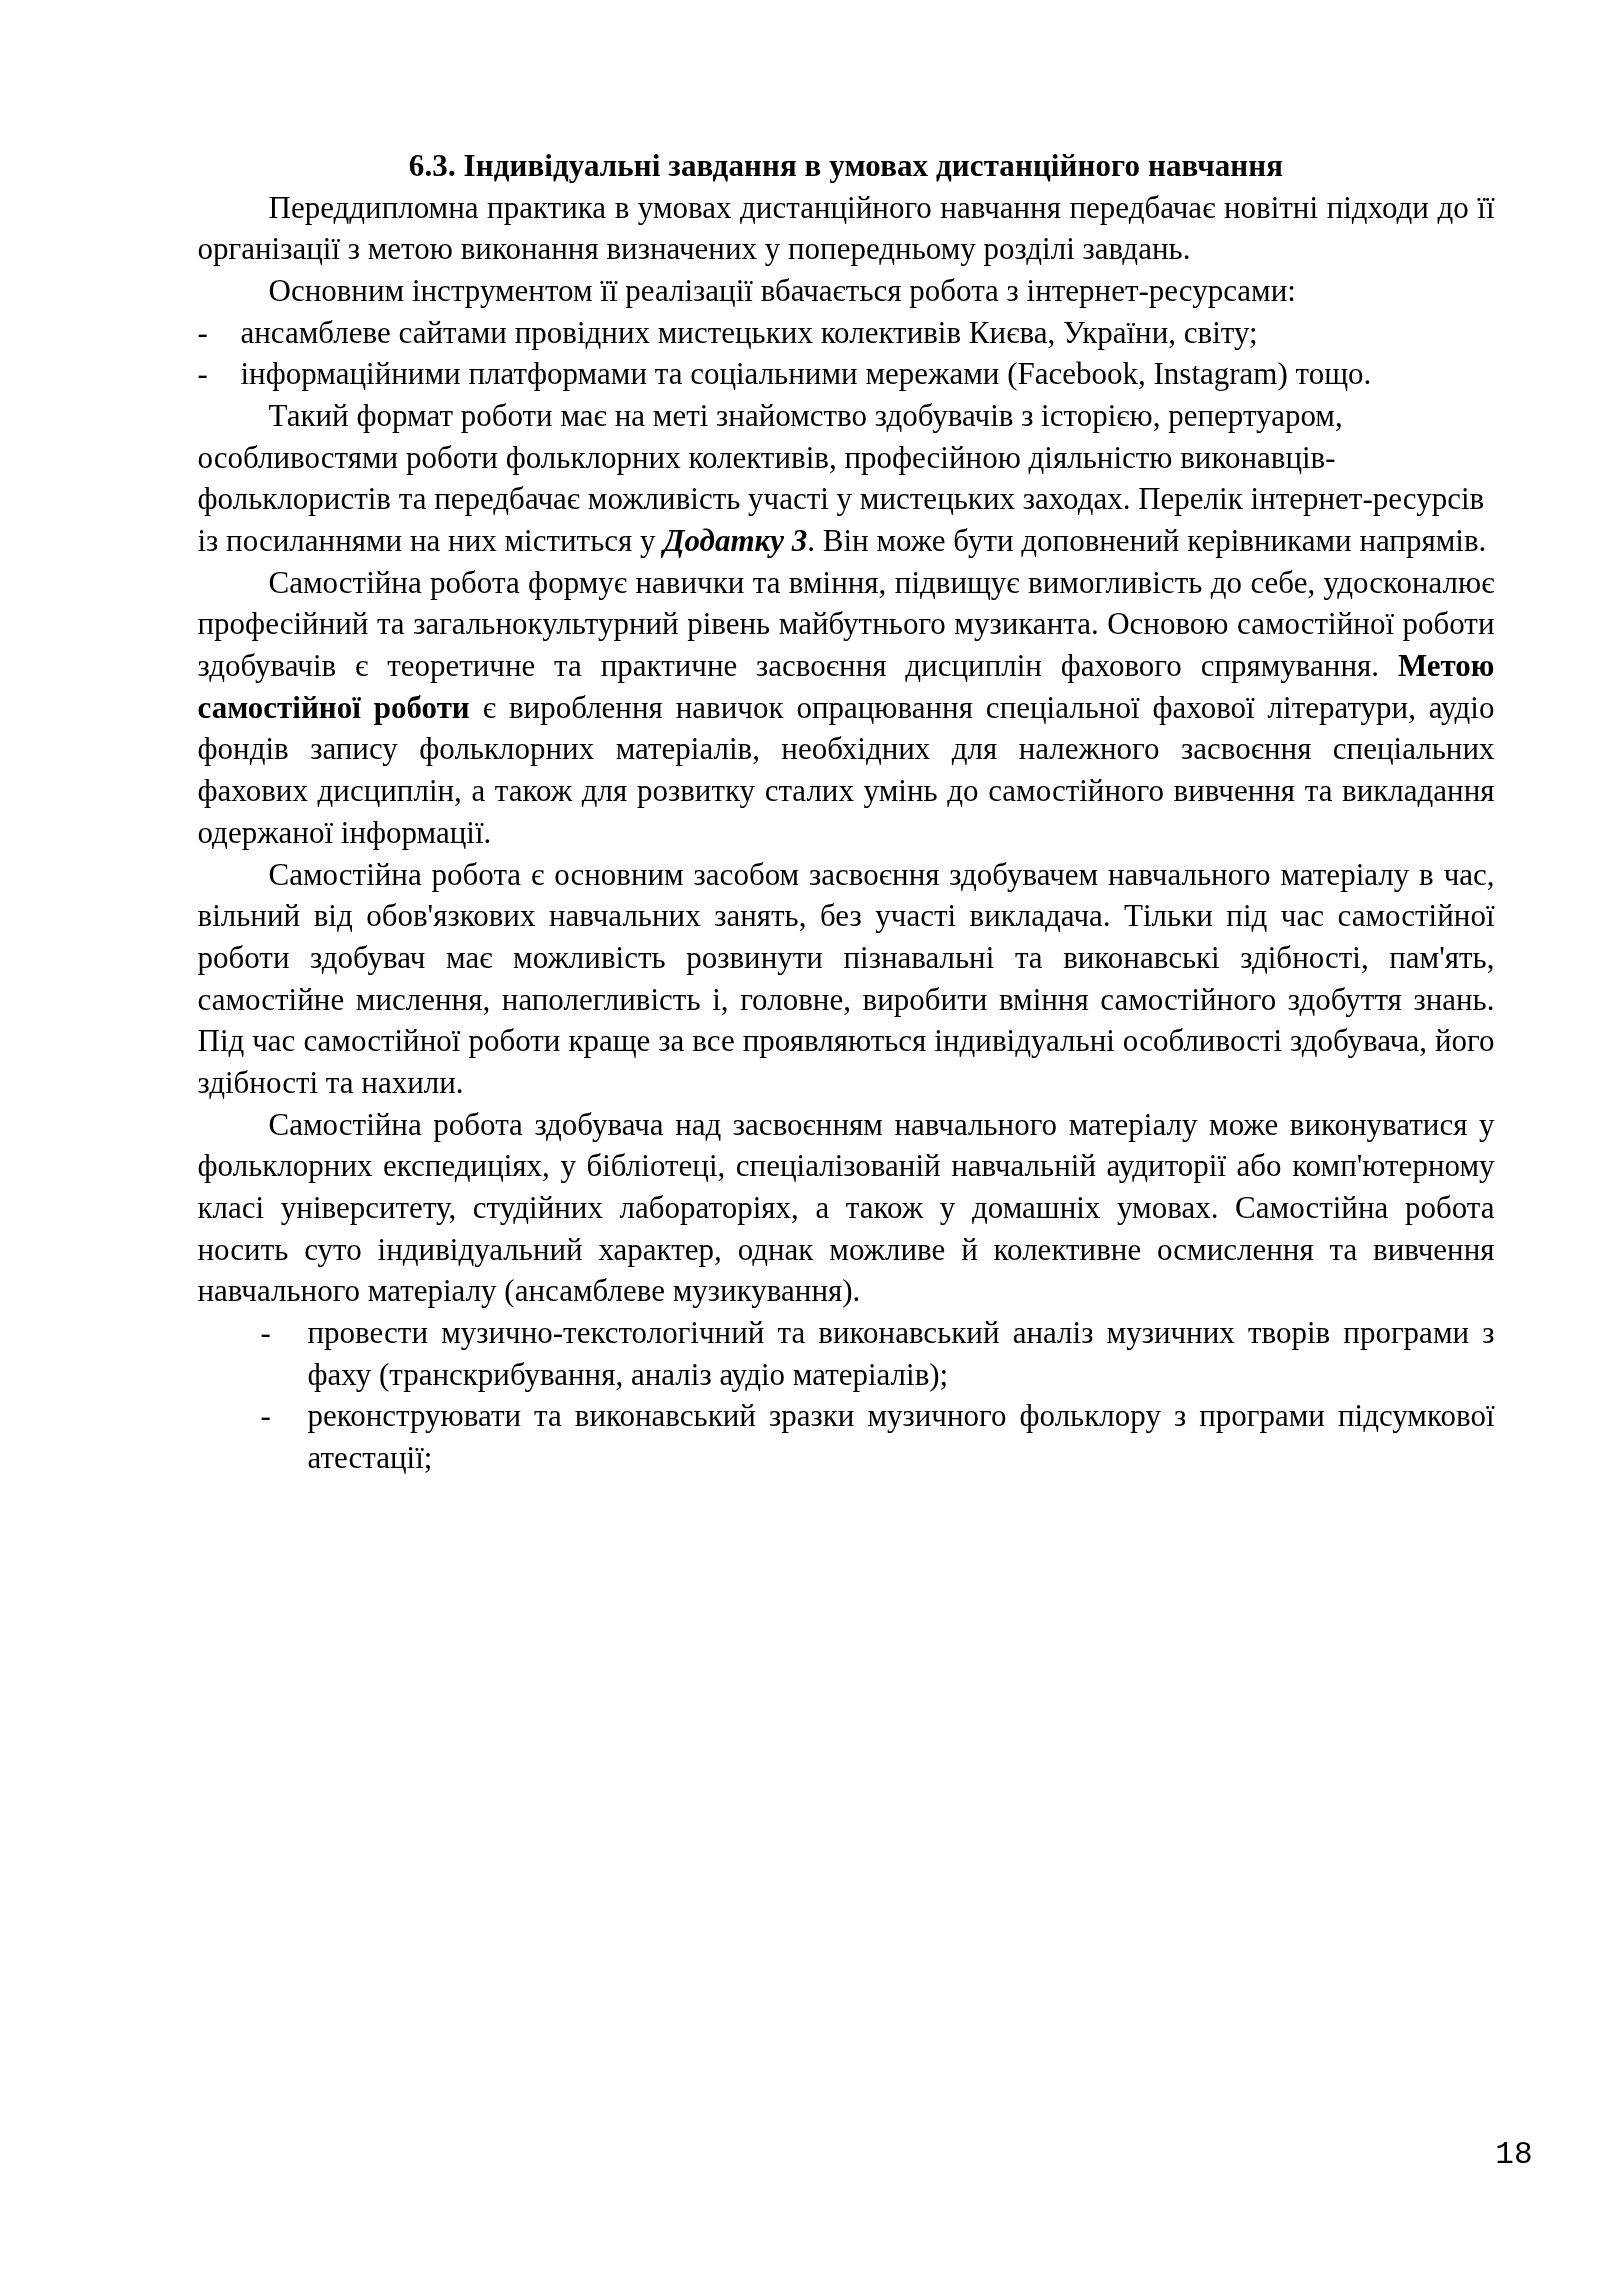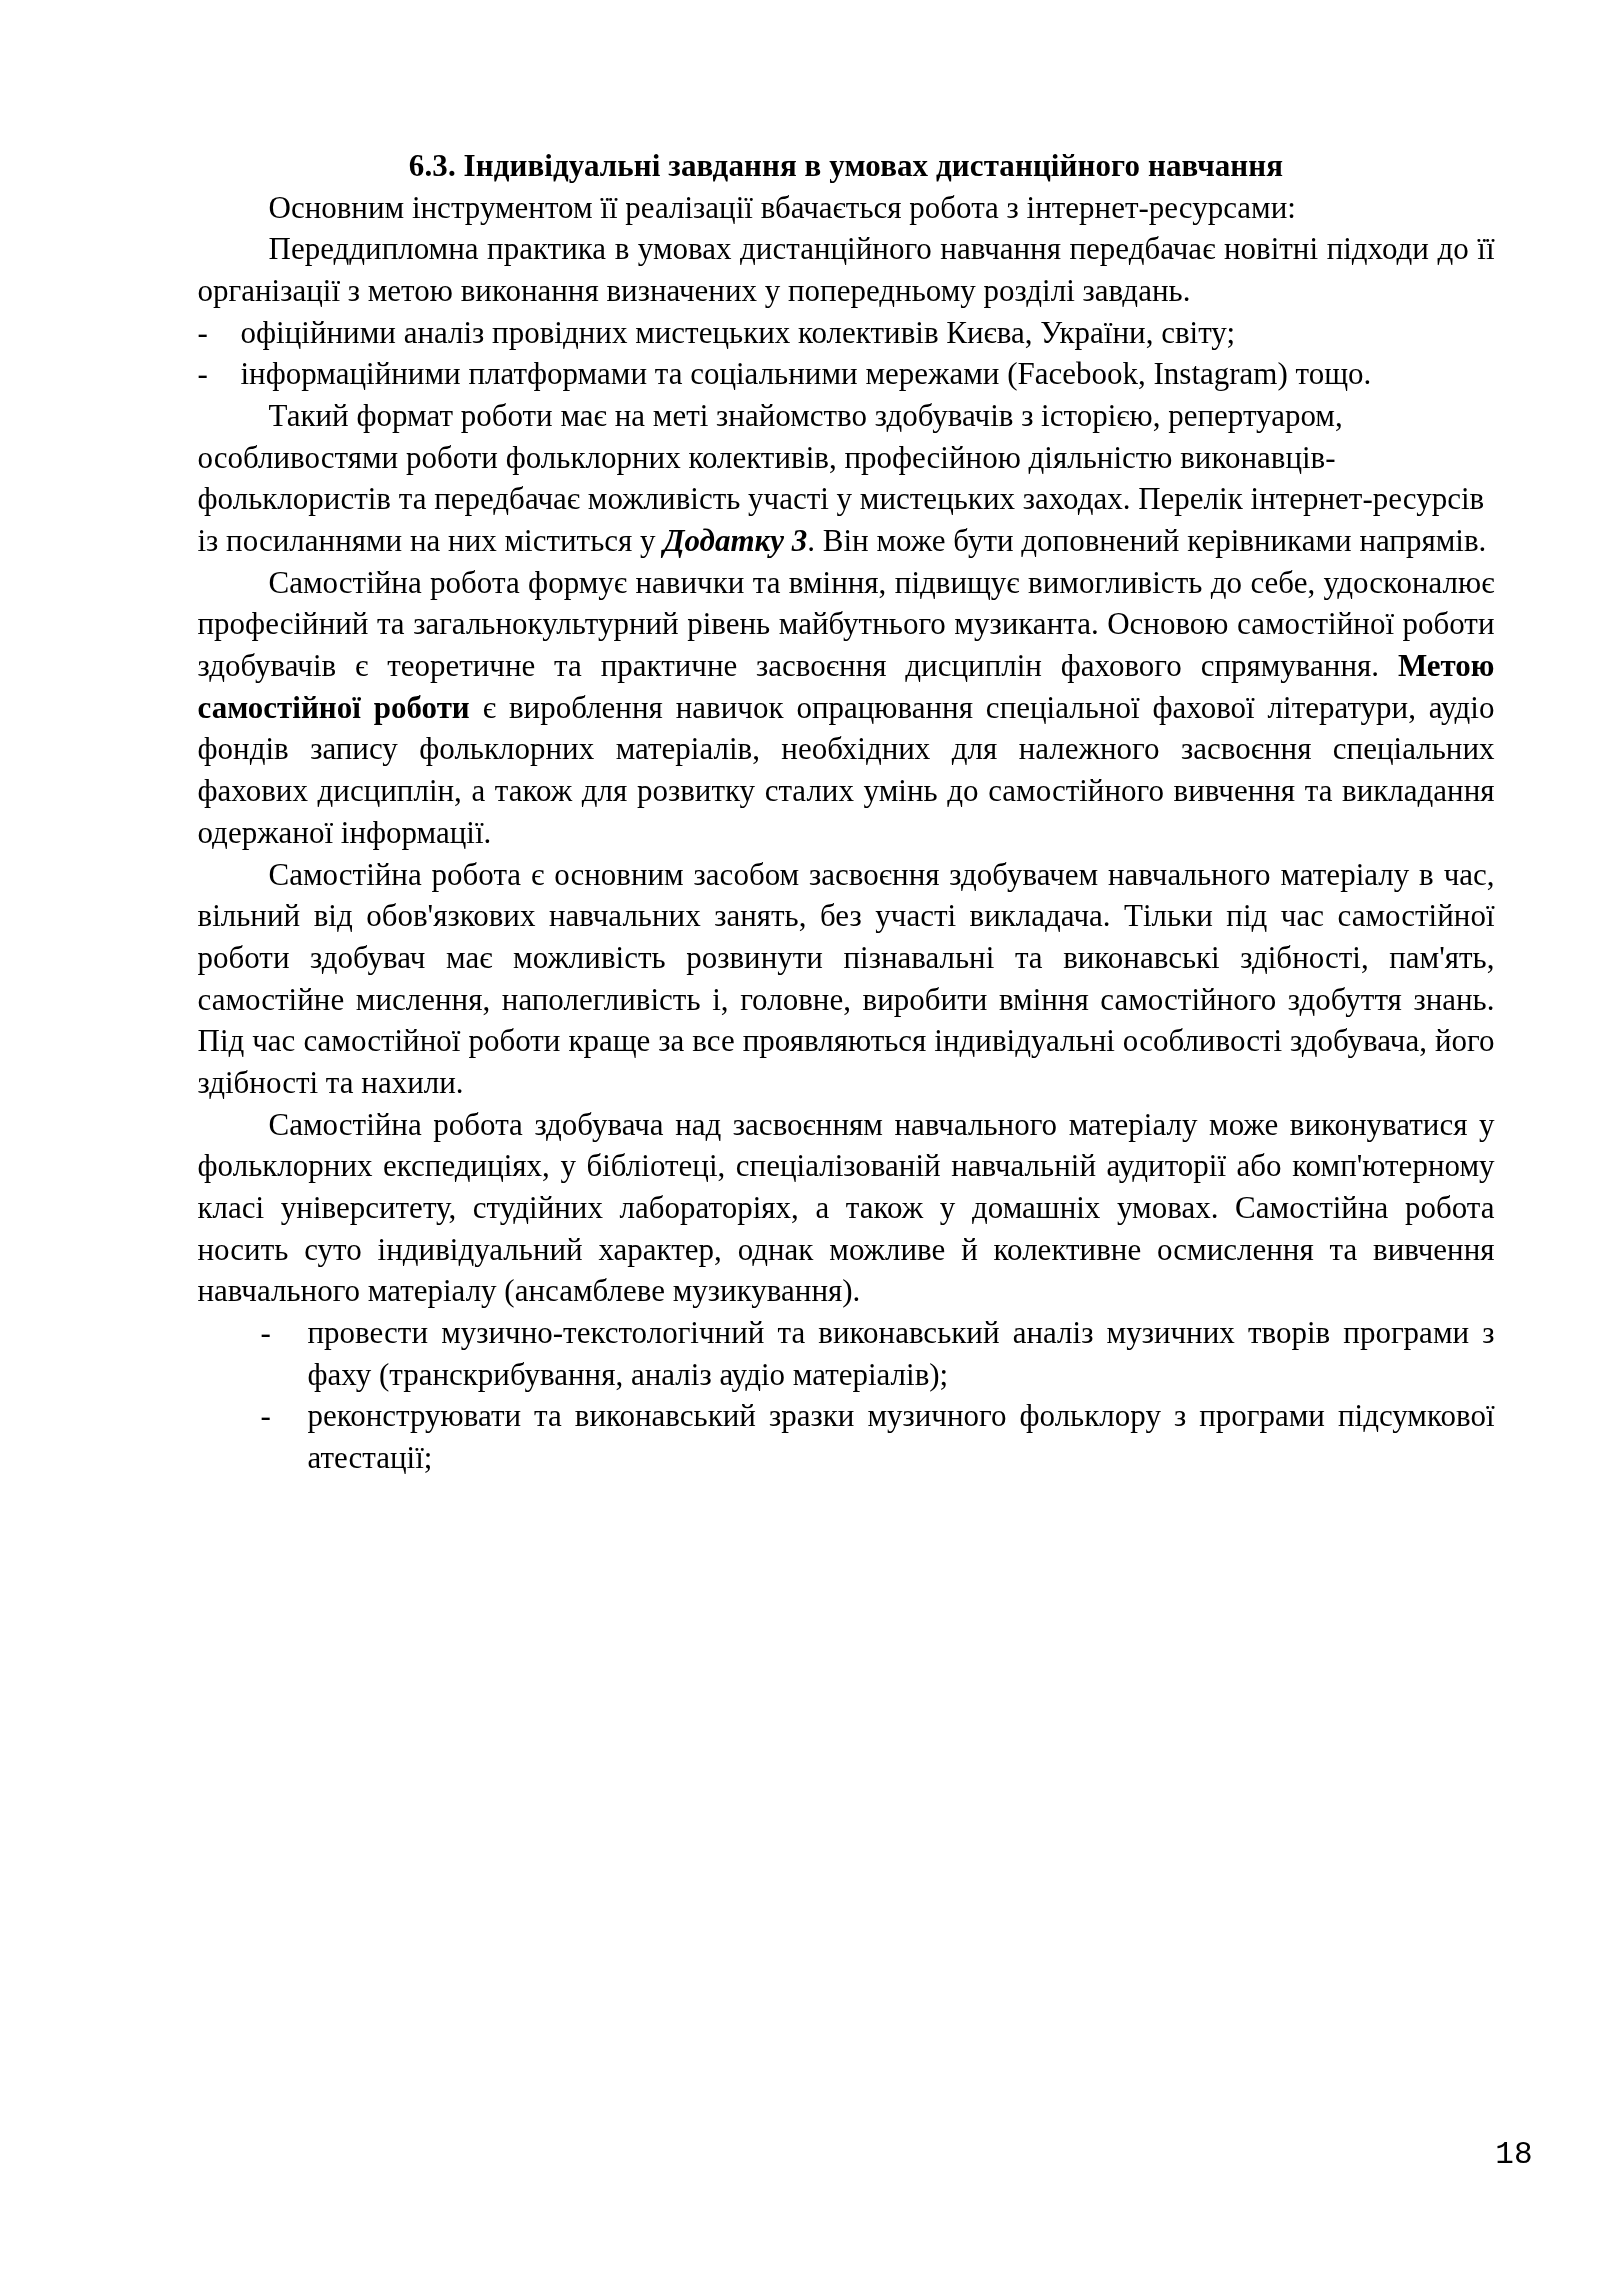--- a/index.html
+++ b/index.html
@@ -95,28 +95,28 @@
   }
 </style>
 </head>
 <body>
 
 <div class="page">
   <div class="content">
 
     <h2 class="section-heading">6.3. Індивідуальні завдання в умовах дистанційного навчання</h2>
 
+    <p class="body">Переддипломна практика в умовах дистанційного навчання передбачає новітні підходи до її організації з метою виконання визначених у попередньому розділі завдань.</p>
+
     <p class="body">Основним інструментом її реалізації вбачається робота з інтернет-ресурсами:</p>
-
-    <p class="body">Переддипломна практика в умовах дистанційного навчання передбачає новітні підходи до її організації з метою виконання визначених у попередньому розділі завдань.</p>
 
     <ul class="dash-list level1">
       <li>
         <span class="dash">-</span>
-        <span class="li-text">офіційними аналіз провідних мистецьких колективів Києва, України, світу;</span>
+        <span class="li-text">ансамблеве сайтами провідних мистецьких колективів Києва, України, світу;</span>
       </li>
       <li>
         <span class="dash">-</span>
         <span class="li-text">інформаційними платформами та соціальними мережами (Facebook, Instagram) тощо.</span>
       </li>
     </ul>
 
     <p class="body ragged"><span>Такий формат роботи має на меті знайомство здобувачів з історією, репертуаром, особливостями роботи фольклорних колективів, професійною діяльністю виконавців-фольклористів та передбачає можливість участі у мистецьких заходах. Перелік інтернет-ресурсів із посиланнями на них міститься у </span><span class="italic">Додатку 3</span><span>. Він може бути доповнений керівниками напрямів.</span></p>
 
 

